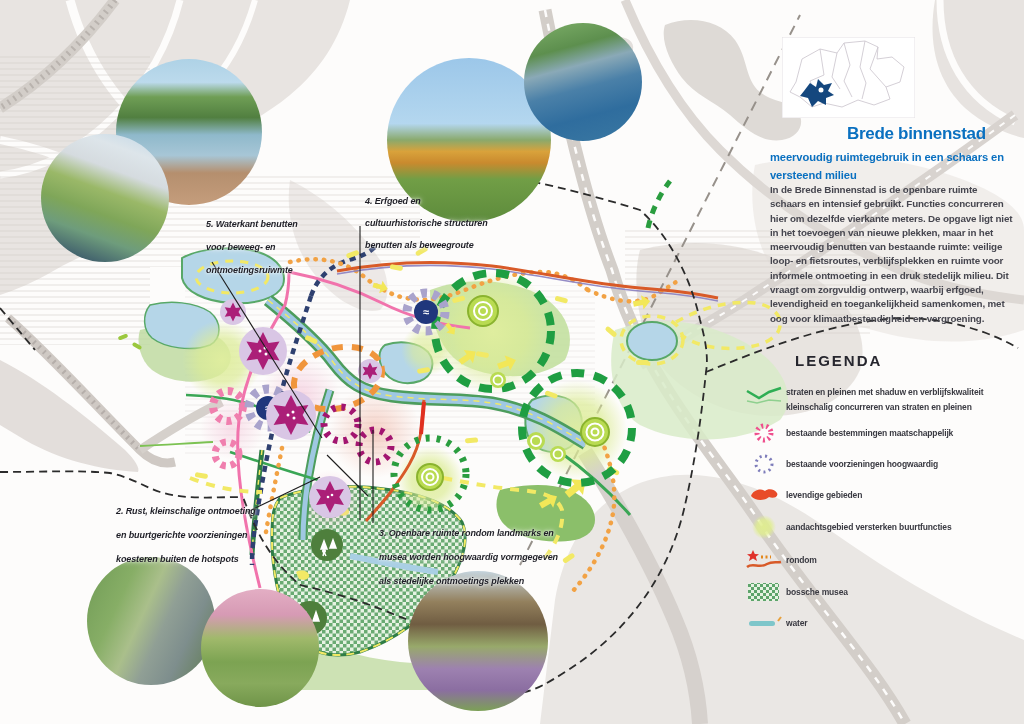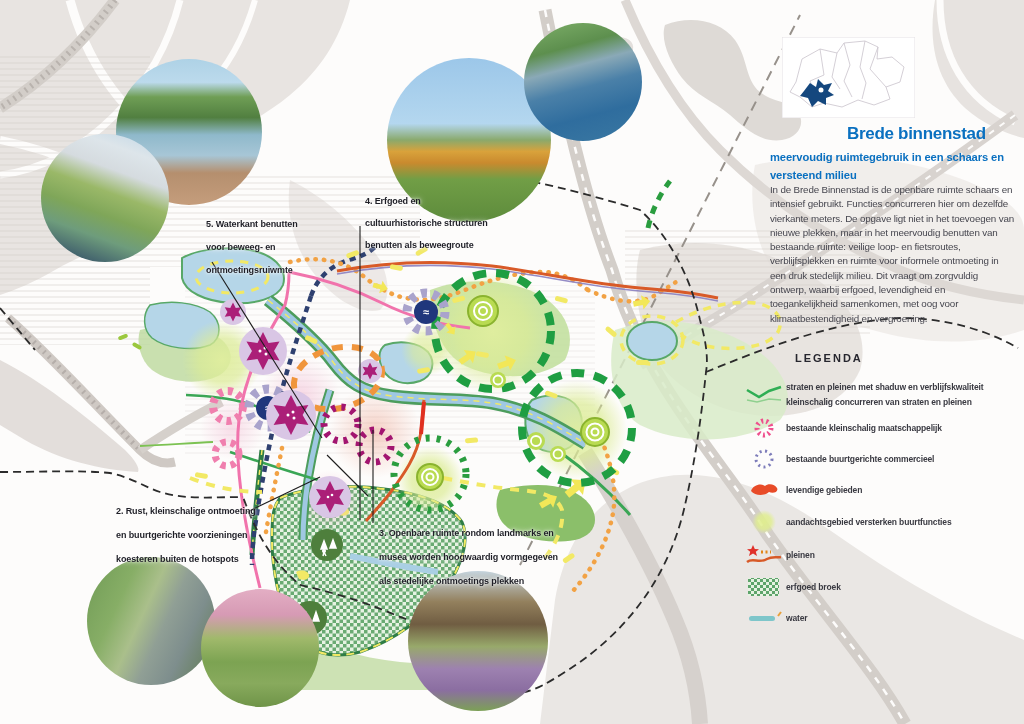--- a/index.html
+++ b/index.html
@@ -18,38 +18,38 @@
     background:linear-gradient(165deg,#7fb06a 0%,#5d8f4e 24%,#8aa9b7 38%,#4a80a8 54%,#2f6d9e 74%,#3a78a2 100%);}
   .photo-forest-path{left:87px;top:557px;width:128px;height:128px;
     background:linear-gradient(115deg,#6f9a55 0%,#87ae66 28%,#aabf8b 44%,#909f95 58%,#7e8e8d 74%,#5d7a4a 100%);}
   .photo-garden{left:201px;top:589px;width:118px;height:118px;
     background:linear-gradient(180deg,#e3aec4 0%,#d69ab4 22%,#a0b96b 42%,#7ca352 62%,#88aa5d 80%,#6f9448 100%);}
   .photo-flower-garden{left:408px;top:571px;width:140px;height:140px;
     background:linear-gradient(180deg,#c5d4dd 0%,#93805d 22%,#705d42 38%,#98a96b 54%,#9d81b0 70%,#8b6ea1 85%,#7ca056 100%);}
   
   .annot{position:absolute;font-size:9px;font-weight:bold;color:#1f1f27;letter-spacing:-.1px;
          line-height:23px;white-space:pre-line;
-         text-shadow:0 0 3px rgba(255,255,255,.95),0 0 6px rgba(255,255,255,.8);}
+         text-shadow:0 0 3px rgba(255,255,255,.95),0 0 6px rgba(255,255,255,.8);font-style:italic;}
   .annot-1{left:379px;top:521px;line-height:24px;}
   .annot-2{left:116px;top:499px;line-height:24px;}
   .annot-3{left:206px;top:213px;}
   .annot-4{left:365px;top:190px;line-height:22px;}
   
   .inset{position:absolute;left:782px;top:37px;}
   .panel-title{position:absolute;left:803px;top:124px;font-size:17px;font-weight:bold;
                color:#0a70c0;letter-spacing:-.3px;margin-left:44px;}
   .panel-subtitle{position:absolute;left:770px;top:148px;width:252px;font-size:11.2px;
                font-weight:bold;color:#0a70c0;line-height:18px;white-space:pre-line;letter-spacing:-.1px;}
   .panel-body{position:absolute;left:770px;top:183px;width:244px;font-size:9.8px;
-               color:#46464f;line-height:14.3px;font-weight:normal;letter-spacing:-.15px;}
+               color:#46464f;line-height:14.3px;font-weight:bold;letter-spacing:-.15px;}
   .legend{position:absolute;left:742px;top:352px;width:282px;}
-  .legend-heading{font-size:11px;font-weight:bold;letter-spacing:2px;color:#26262e;
+  .legend-heading{font-size:15px;font-weight:bold;letter-spacing:2px;color:#26262e;
                margin:0 0 16px 53px;}
   .legend-row{display:flex;align-items:center;margin-bottom:9px;}
-  .legend-row.two{align-items:center;margin-bottom:7px;}
+  .legend-row.two{align-items:flex-start;margin-bottom:7px;}
   .legend-icon{width:44px;flex:0 0 44px;display:flex;justify-content:center;}
   .legend-label{font-size:8.5px;font-weight:bold;color:#3a3a42;letter-spacing:-.15px;
                line-height:15px;white-space:nowrap;}
 </style>
 </head>
 <body>
 
 <div class="stage">
 
 <svg class="map-svg" width="1024" height="724" viewBox="0 0 1024 724">
@@ -383,30 +383,30 @@
     <span class="legend-label"><span>straten en pleinen met shaduw en verblijfskwaliteit</span><br><span>kleinschalig concurreren van straten en pleinen</span></span>
   </div>
 
 
   <div class="legend-row">
     <span class="legend-icon">
       <svg width="38" height="22">
             <circle cx="19" cy="11" r="7" fill="none" stroke="#ef4f8d" stroke-width="5" stroke-dasharray="2 3"></circle>
           </svg>
     </span>
-    <span class="legend-label">bestaande kleinschalig maatschappelijk</span>
+    <span class="legend-label">bestaande bestemmingen maatschappelijk</span>
   </div>
 
   <div class="legend-row">
     <span class="legend-icon">
       <svg width="38" height="22">
             <circle cx="19" cy="11" r="8" fill="none" stroke="#7d7cba" stroke-width="3" stroke-dasharray="2 3.5"></circle>
           </svg>
     </span>
-    <span class="legend-label">bestaande buurtgerichte commercieel</span>
+    <span class="legend-label">bestaande voorzieningen hoogwaardig</span>
   </div>
 
   <div class="legend-row">
     <span class="legend-icon">
       <svg width="38" height="22">
             <path d="M6,12 C8,6 16,4 20,7 C23,4 30,5 32,9 C34,13 28,15 24,13 C20,17 10,17 6,12 Z" fill="#e84b28"></path>
           </svg>
     </span>
     <span class="legend-label">levendige gebieden</span>
   </div>
@@ -430,37 +430,37 @@
 
 
   <div class="legend-row">
     <span class="legend-icon">
       <svg width="38" height="24">
             <path d="M8,2 L9.8,6 L14,6.2 L10.8,8.8 L12,13 L8,10.5 L4,13 L5.2,8.8 L2,6.2 L6.2,6 Z" fill="#e0312a"></path>
             <path d="M16,9 L26,9" stroke="#e2871b" stroke-width="3" stroke-dasharray="2 2.5"></path>
             <path d="M2,19 C8,14 14,21 22,16 C27,13 32,15 36,14" fill="none" stroke="#d85a28" stroke-width="2.5"></path>
           </svg>
     </span>
-    <span class="legend-label">pleinen</span>
+    <span class="legend-label">rondom</span>
   </div>
 
   <div class="legend-row">
     <span class="legend-icon">
       <svg width="38" height="22">
             <defs>
               <pattern id="ckS" width="6" height="6" patternUnits="userSpaceOnUse">
                 <rect width="6" height="6" fill="#e6f2e2"></rect>
                 <rect width="3" height="3" fill="#5ea46b"></rect>
                 <rect x="3" y="3" width="3" height="3" fill="#5ea46b"></rect>
               </pattern>
             </defs>
             <rect x="3" y="2" width="31" height="18" fill="url(#ckS)"></rect>
           </svg>
     </span>
-    <span class="legend-label">erfgoed broek</span>
+    <span class="legend-label">bossche musea</span>
   </div>
 
   <div class="legend-row">
     <span class="legend-icon">
       <svg width="38" height="22">
             <rect x="4" y="9" width="26" height="5" rx="2.5" fill="#7ec6ca"></rect>
             <path d="M33,9 L36,5" stroke="#e8a13c" stroke-width="2"></path>
           </svg>
     </span>
     <span class="legend-label">water</span>

